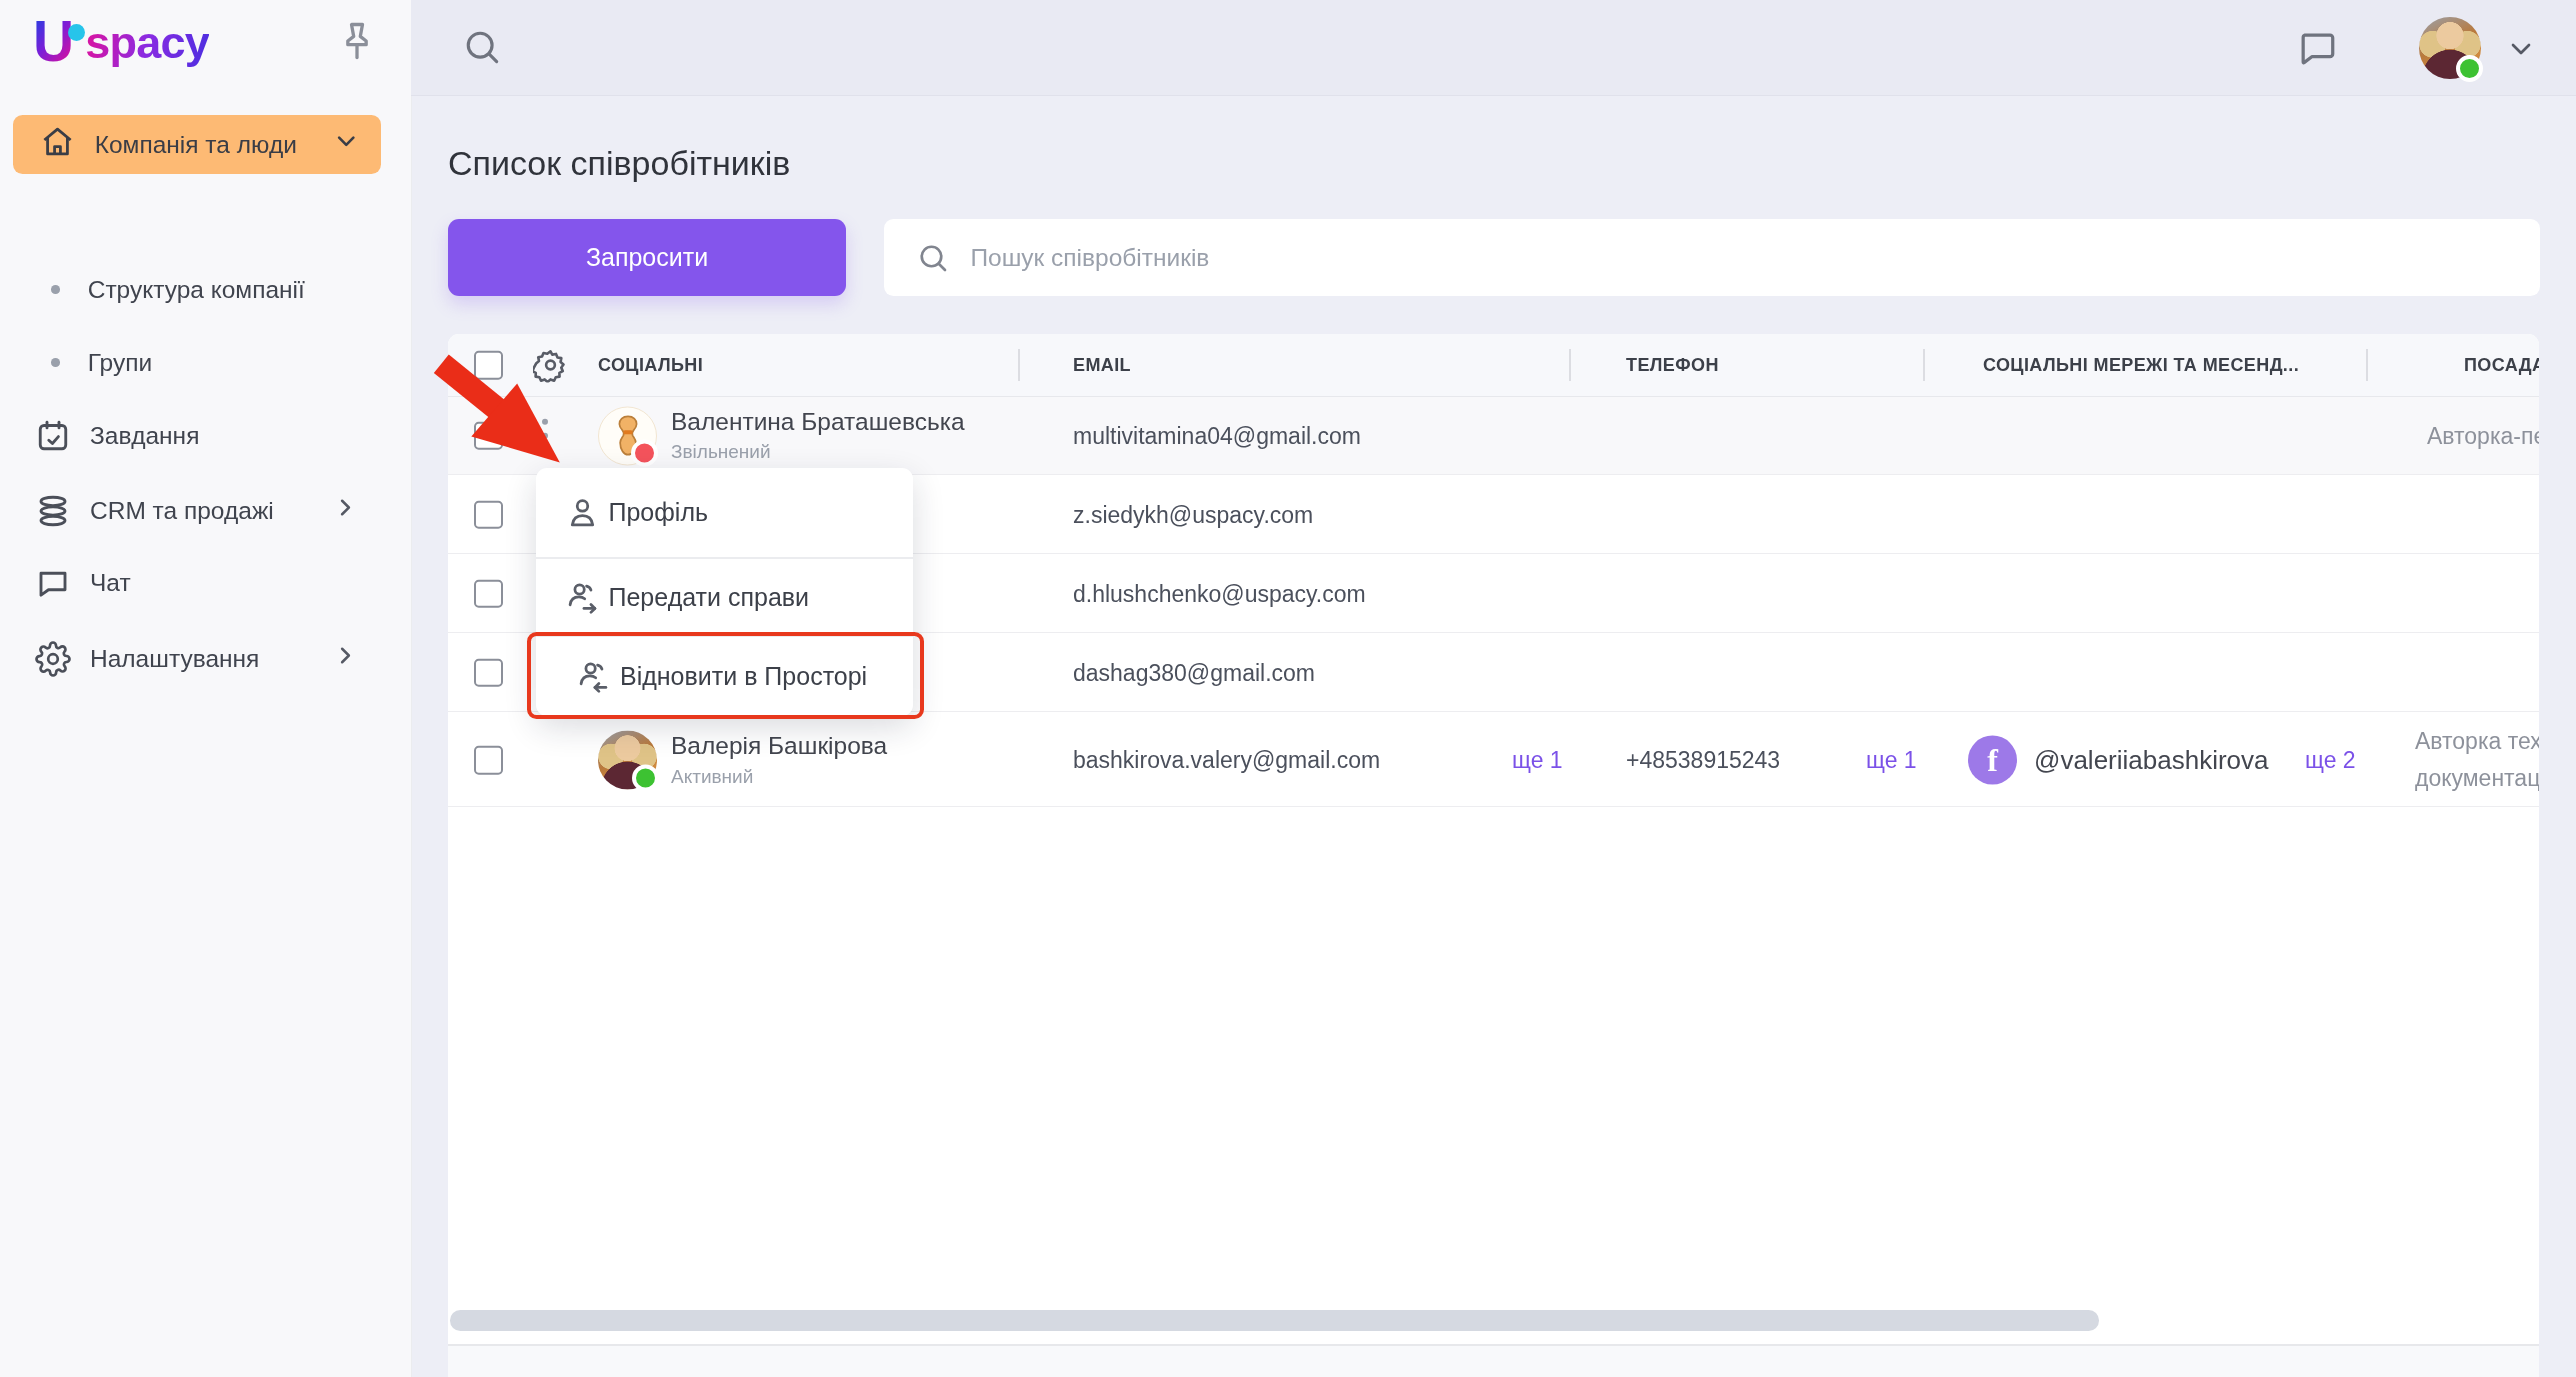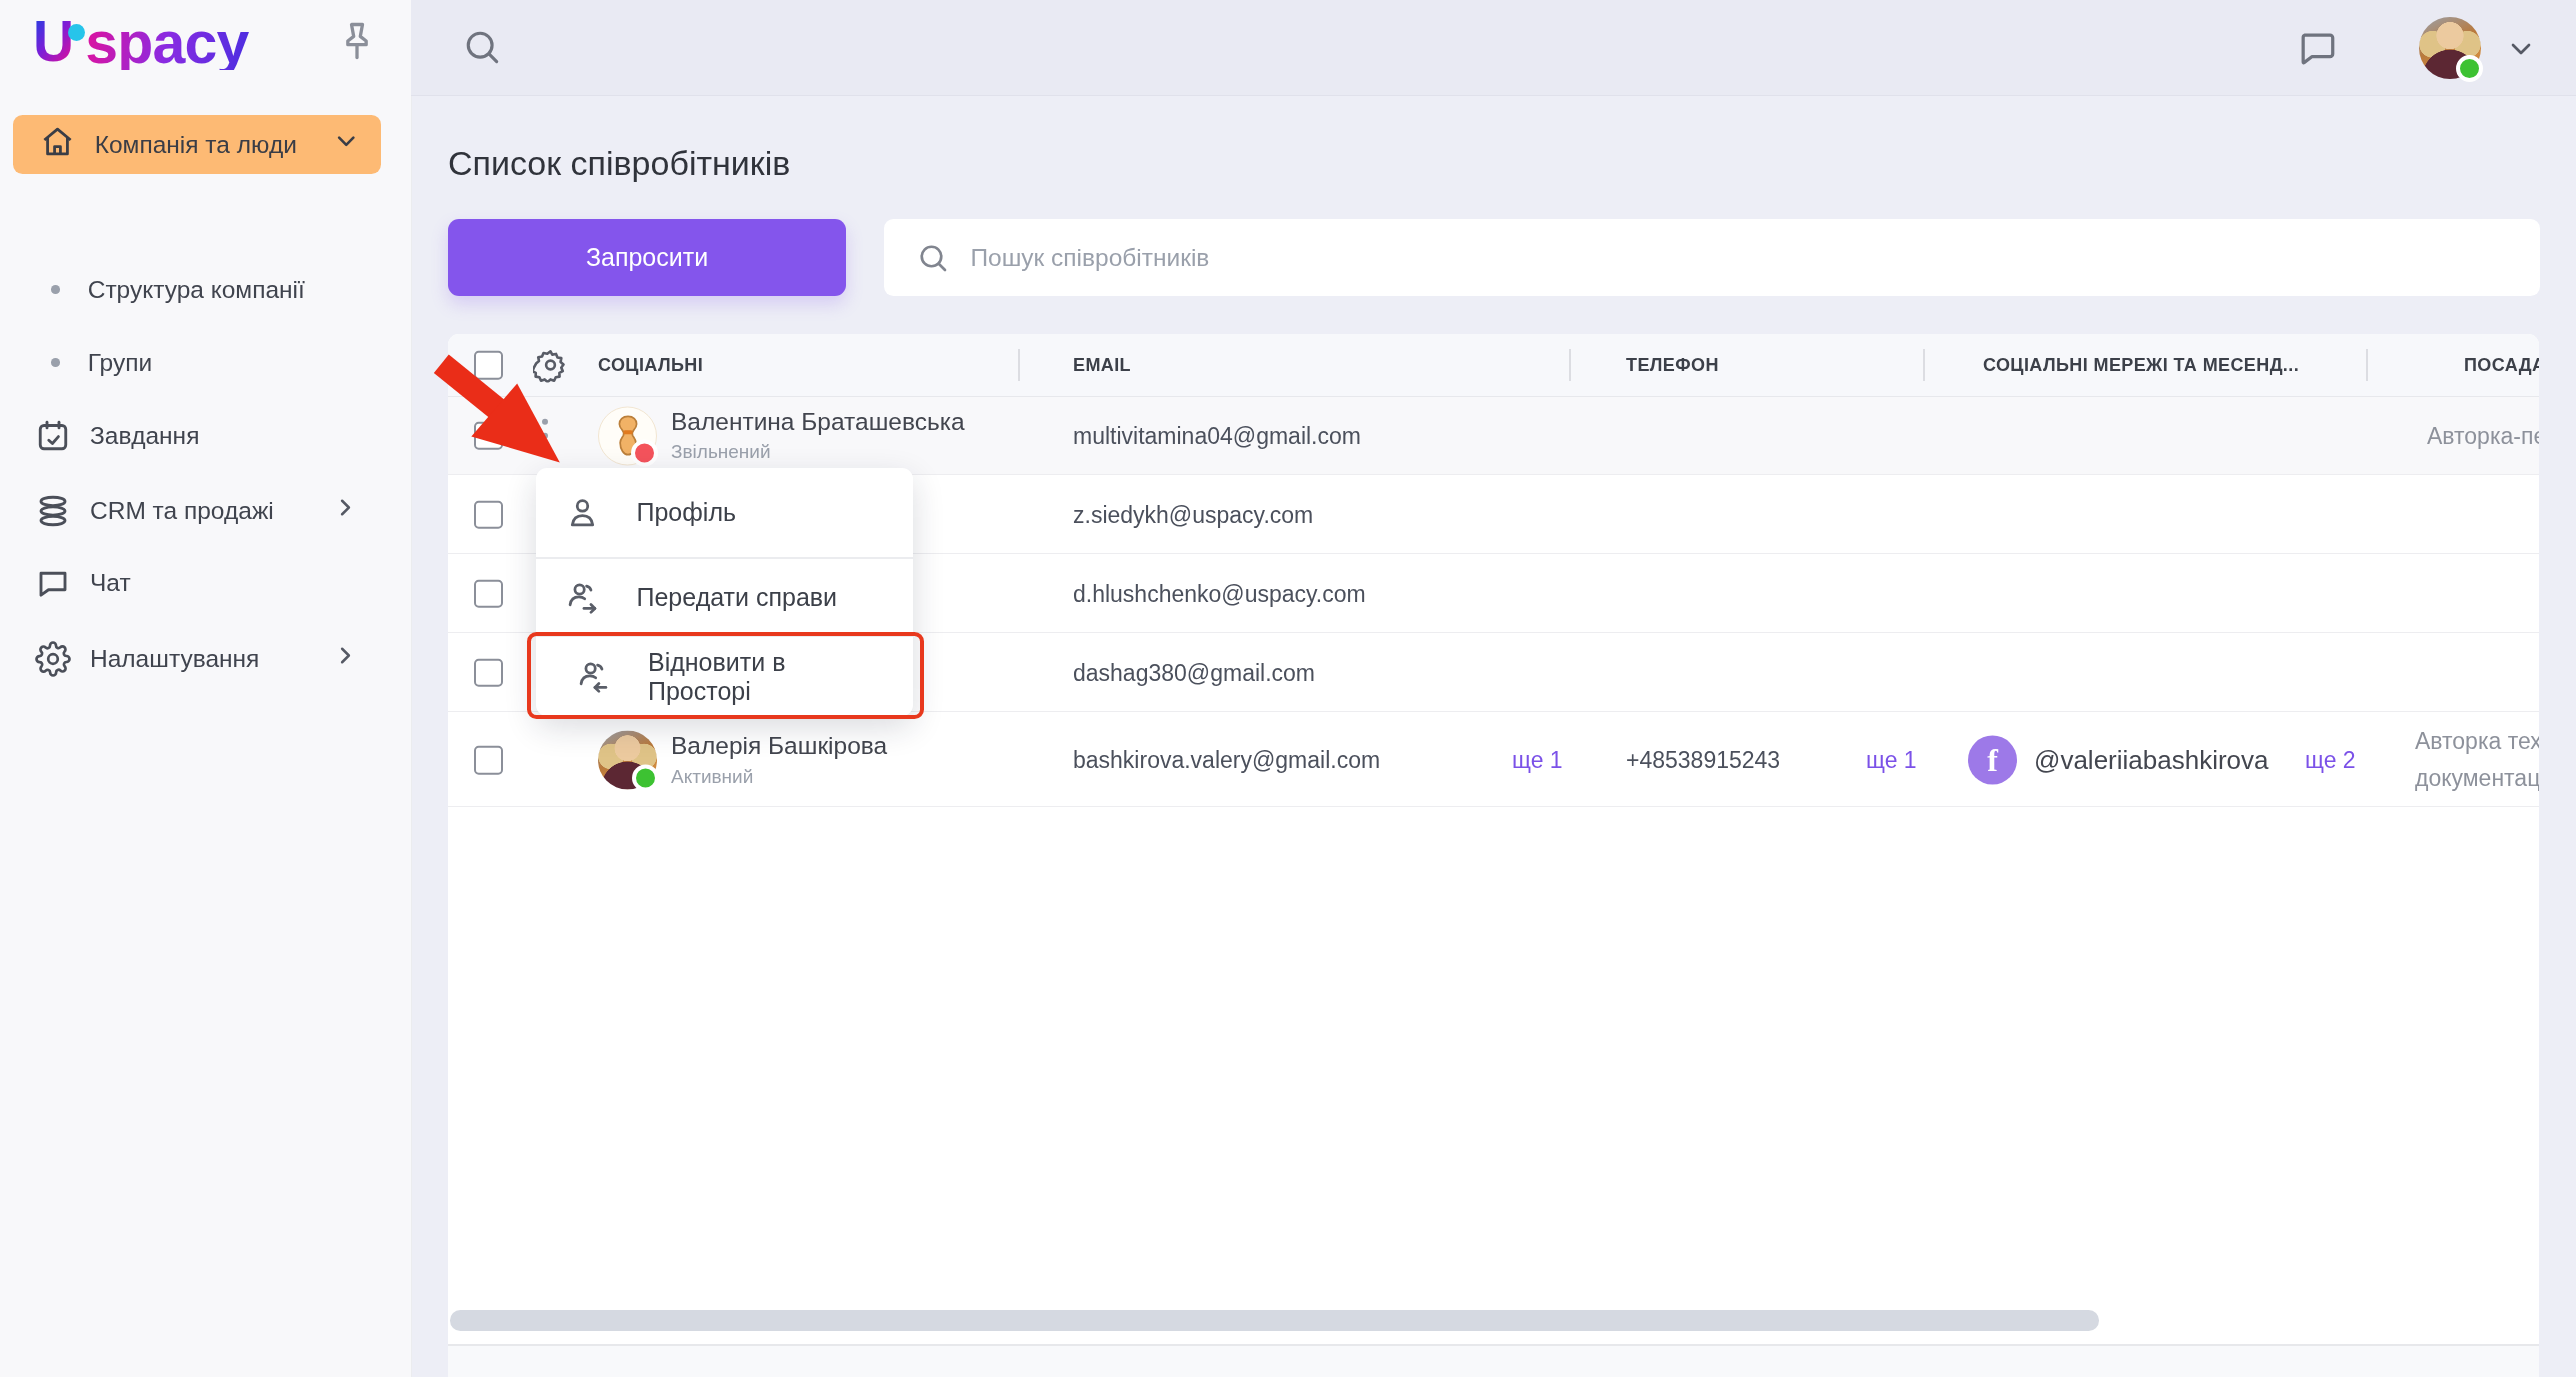--- a/index.html
+++ b/index.html
@@ -7,21 +7,21 @@
           font-family:"Liberation Sans","DejaVu Sans",sans-serif;-webkit-font-smoothing:antialiased;}
 
   
   .sidebar{position:absolute;left:0;top:0;width:411px;height:1377px;background:#f8f8fa;
            border-right:0.8px solid rgba(40,45,70,.06);}
   .logo{position:absolute;left:33px;top:16px;display:flex;align-items:flex-start;cursor:pointer;}
   .logo-u{font-size:57px;line-height:51px;font-weight:800;
           background:linear-gradient(130deg,#2a3de0 5%,#7a1fd8 45%,#d8119e 90%);
           -webkit-background-clip:text;background-clip:text;color:transparent;}
   .logo-dot{width:17.4px;height:17.4px;border-radius:50%;background:#27c4ea;margin:8px 0 0 -6.3px;}
-  .logo-rest{font-size:59px;line-height:54px;font-weight:700;letter-spacing:-0.8px;
+  .logo-rest{font-size:45px;line-height:54px;font-weight:700;letter-spacing:-0.8px;
           background:linear-gradient(100deg,#e0129c 0%,#8a2be2 50%,#4b2ee0 100%);
           -webkit-background-clip:text;background-clip:text;color:transparent;}
   .pin-btn{position:absolute;left:335px;top:19px;width:44px;height:44px;background:none;border:none;
            color:#8b8f99;padding:0;cursor:pointer;}
   .section-pill{position:absolute;left:12.7px;top:115px;width:368px;height:59px;border-radius:9.5px;
            background:#fdba74;display:flex;align-items:center;gap:20px;padding:0 20.6px 0 27px;
            box-sizing:border-box;color:#3a3d46;font-size:24.5px;cursor:pointer;}
   .section-pill .spacer{margin-left:auto;}
   .nav-item{position:absolute;left:0;width:411px;height:73px;display:flex;align-items:center;
            color:#40444e;font-size:24.5px;cursor:pointer;}
@@ -96,21 +96,21 @@
   .pos{font-size:23px;color:#8d919b;white-space:nowrap;}
   .r1 .pos{left:1979px;} .r5 .pos{left:1967px;line-height:1.6;}
 
   .hscroll{position:absolute;left:2.4px;top:976px;width:1649px;height:20.6px;border-radius:10.3px;background:#d5d9e1;cursor:pointer;}
   .card-divider{position:absolute;left:0;top:1010px;width:100%;height:1.6px;background:#e7e8eb;}
   .card-footer{position:absolute;left:0;top:1012px;width:100%;height:32px;background:#f8f9fb;}
 
   
   .menu{position:absolute;left:536px;top:468px;width:377px;background:#fff;border-radius:11px;z-index:40;
         box-shadow:0 11px 32px rgba(25,28,55,.16);overflow:hidden;}
-  .menu-item{display:flex;align-items:center;gap:37px;padding:0 24px 0 28.5px;font-size:25px;color:#3c4049;cursor:pointer;}
+  .menu-item{display:flex;align-items:center;gap:9px;padding:0 24px 0 28.5px;font-size:25px;color:#3c4049;cursor:pointer;}
   .mi1{height:89px;} .mi2{height:77px;} .mi3{height:79px;padding-left:40px;}
   .menu-item svg{width:35px;height:35px;color:#5a5e68;flex:none;}
   .menu-sep{height:1.6px;background:#ebecef;}
   .red-box{position:absolute;left:527px;top:632px;width:397px;height:87px;border:4px solid #e8381d;
         border-radius:9.5px;z-index:50;box-sizing:border-box;pointer-events:none;}
   .arrow-svg{position:absolute;left:411px;top:340px;z-index:60;pointer-events:none;}
 </style>
 </head>
 <body>
 

